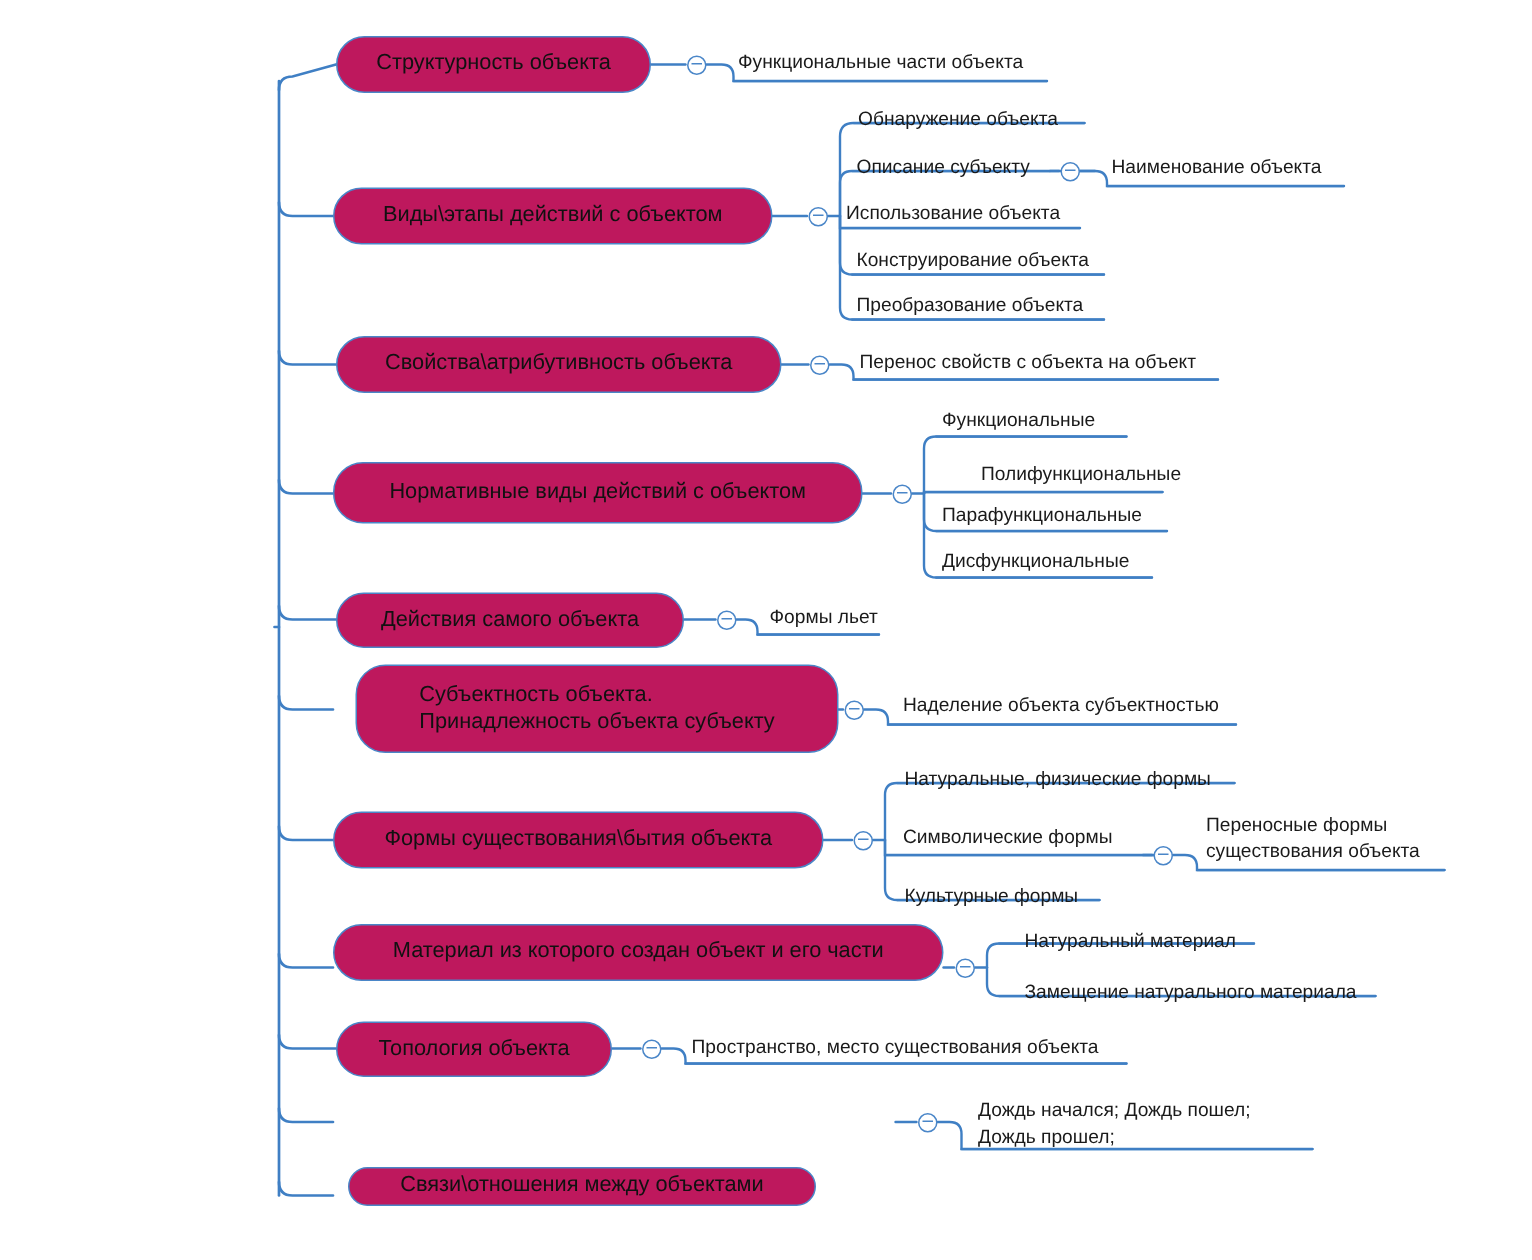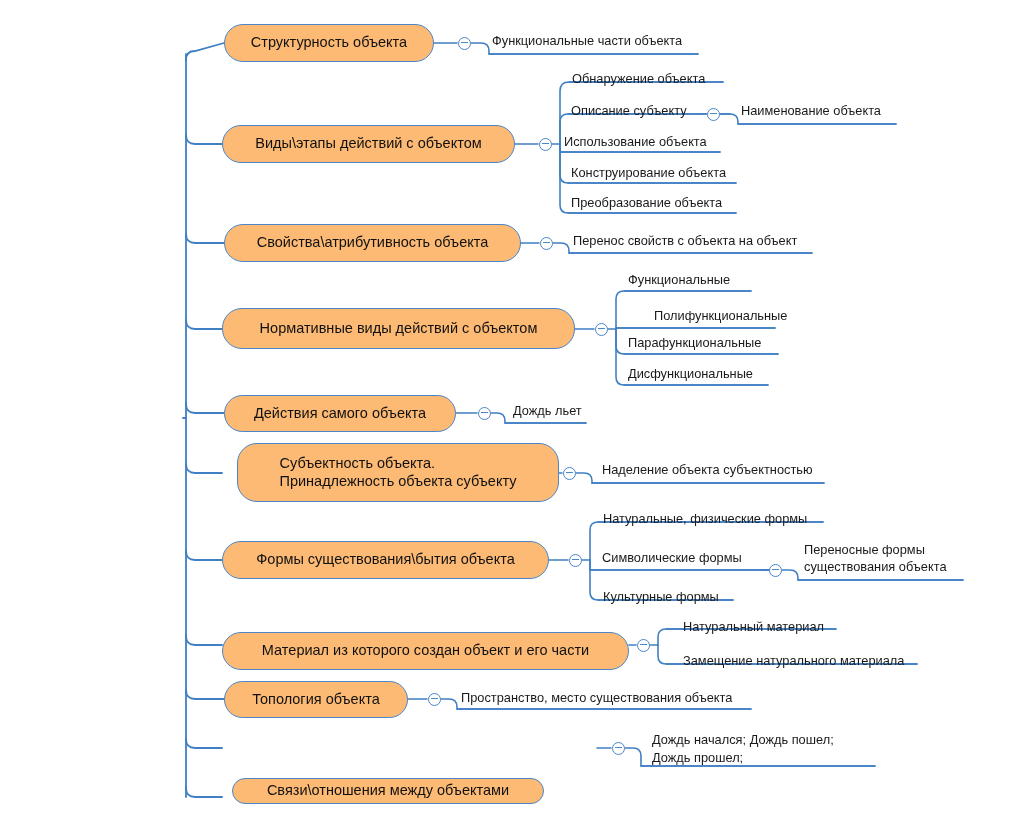--- a/index.html
+++ b/index.html
@@ -7,21 +7,21 @@
     width:1021px;height:840px;background:#ffffff;
     font-family:"Liberation Sans","DejaVu Sans",sans-serif;
     color:#1a1a1a;overflow:hidden;position:relative;
   }
   #map{position:absolute;left:0;top:0;width:1021px;height:840px;}
   svg.wires{position:absolute;left:0;top:0;width:1021px;height:840px;pointer-events:none;}
 
   
   .node{
     position:absolute;box-sizing:border-box;
-    background:#fdba74;border:1.6px solid #4a86c8;border-radius:22px;
+    background:#be185d;border:1.6px solid #4a86c8;border-radius:22px;
     display:flex;align-items:center;justify-content:center;
     text-align:center;line-height:1.22;color:#111;
     padding:2px 10px;
   }
   .node.root{
     border-width:2px;border-radius:16px;border-color:#3f7fc4;
     font-size:15.5px;background:#eaf1fa;
   }
   .node.branch{font-size:14.5px;border-radius:20px;}
 
@@ -172,21 +172,21 @@
 
   <div class="node branch" style="left:237px;top:443px;width:322px;height:59px;">
     <span style="white-space:pre-line;text-align:left;">Субъектность объекта.
 Принадлежность объекта субъекту</span>
   </div>
 
   <div class="node branch" style="left:222px;top:541px;width:327px;height:38px;">
     <span>Формы существования\бытия объекта</span>
   </div>
 
-  <div class="node branch" style="left:222px;top:632px;width:407px;height:38px;">
+  <div class="node branch" style="left:222px;top:616px;width:407px;height:38px;">
     <span>Материал из которого создан объект и его части</span>
   </div>
 
   <div class="node branch" style="left:224px;top:681px;width:184px;height:37px;">
     <span>Топология объекта</span>
   </div>
 
 
   <div class="node branch" style="left:232px;top:778px;width:312px;height:26px;text-align:center;">
     <span>Связи\отношения между объектами</span>
@@ -201,21 +201,21 @@
   <div class="leaf" style="left:569px;top:165px;">Конструирование объекта</div>
   <div class="leaf" style="left:569px;top:195px;">Преобразование объекта</div>
 
   <div class="leaf" style="left:571px;top:233px;">Перенос свойств с объекта на объект</div>
 
   <div class="leaf" style="left:626px;top:272px;">Функциональные</div>
   <div class="leaf" style="left:652px;top:308px;">Полифункциональные</div>
   <div class="leaf" style="left:626px;top:335px;">Парафункциональные</div>
   <div class="leaf" style="left:626px;top:366px;">Дисфункциональные</div>
 
-  <div class="leaf" style="left:511px;top:403px;">Дождь льет</div>
+  <div class="leaf" style="left:511px;top:403px;">Формы льет</div>
 
   <div class="leaf" style="left:600px;top:462px;">Наделение объекта субъектностью</div>
 
   <div class="leaf" style="left:601px;top:511px;">Натуральные, физические формы</div>
   <div class="leaf" style="left:600px;top:550px;">Символические формы</div>
   <div class="leaf" style="left:802px;top:541px;line-height:1.35;">Переносные формы
 существования объекта</div>
   <div class="leaf" style="left:601px;top:589px;">Культурные формы</div>
 
   <div class="leaf" style="left:681px;top:619px;">Натуральный материал</div>

